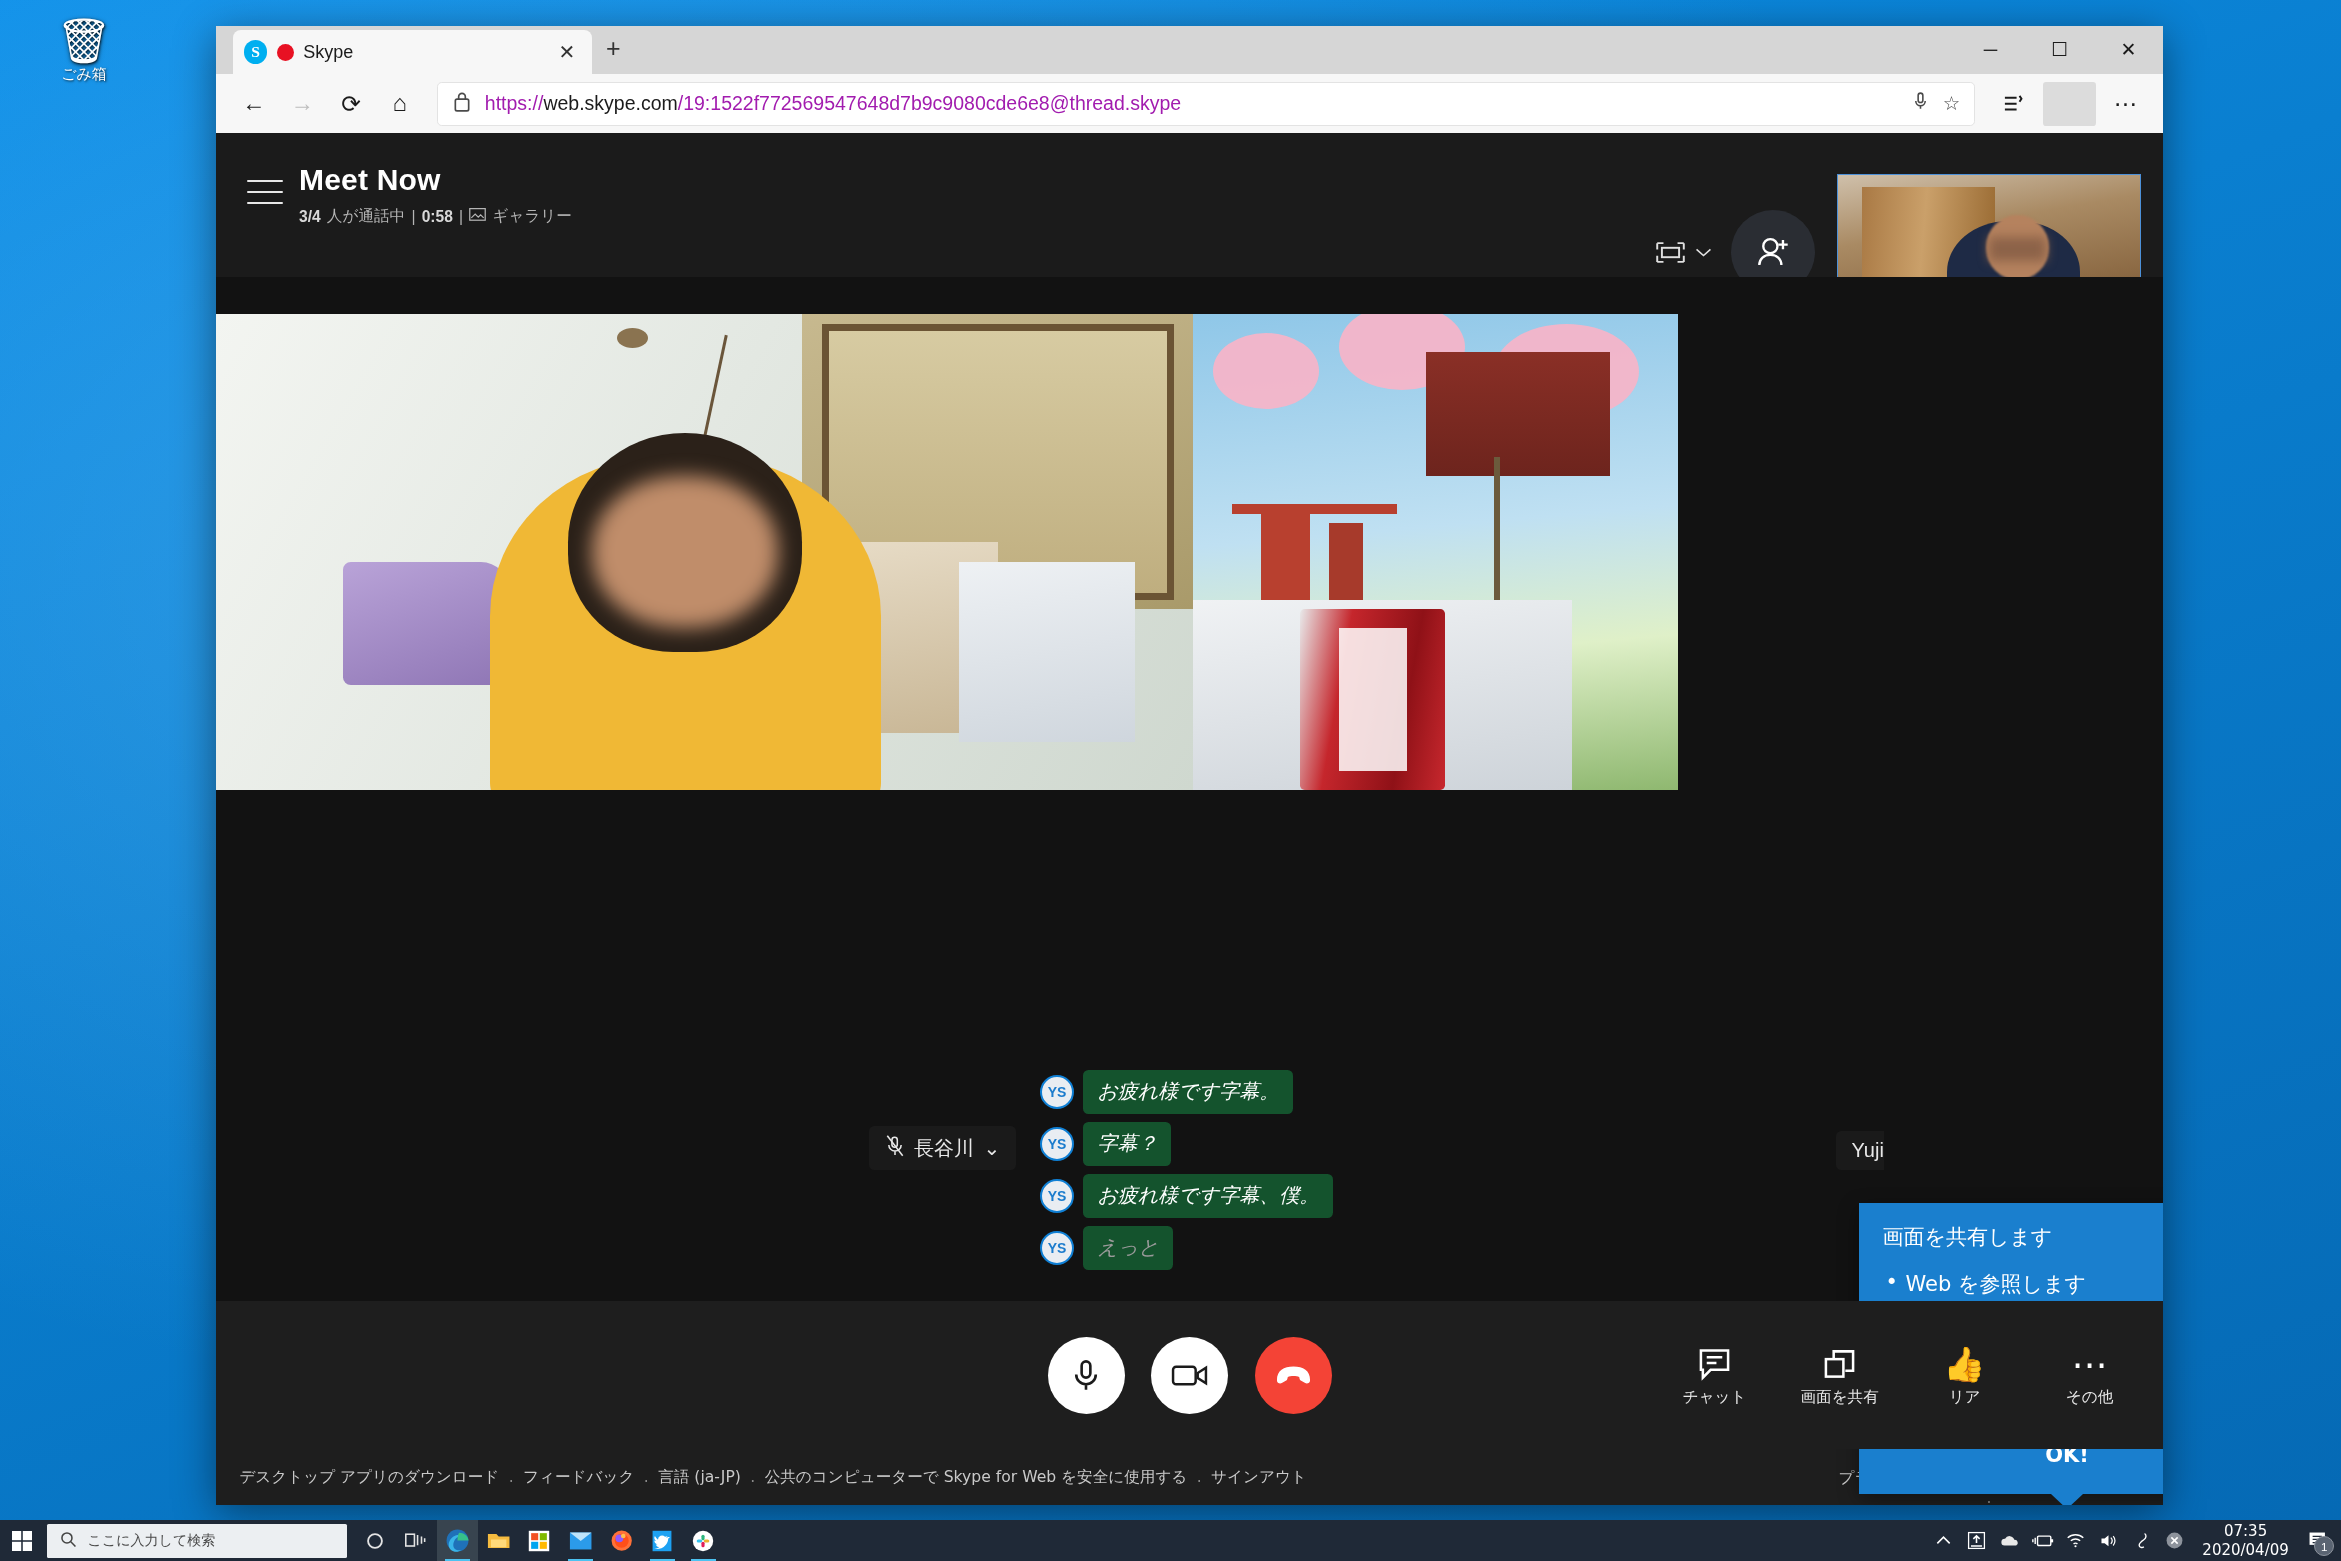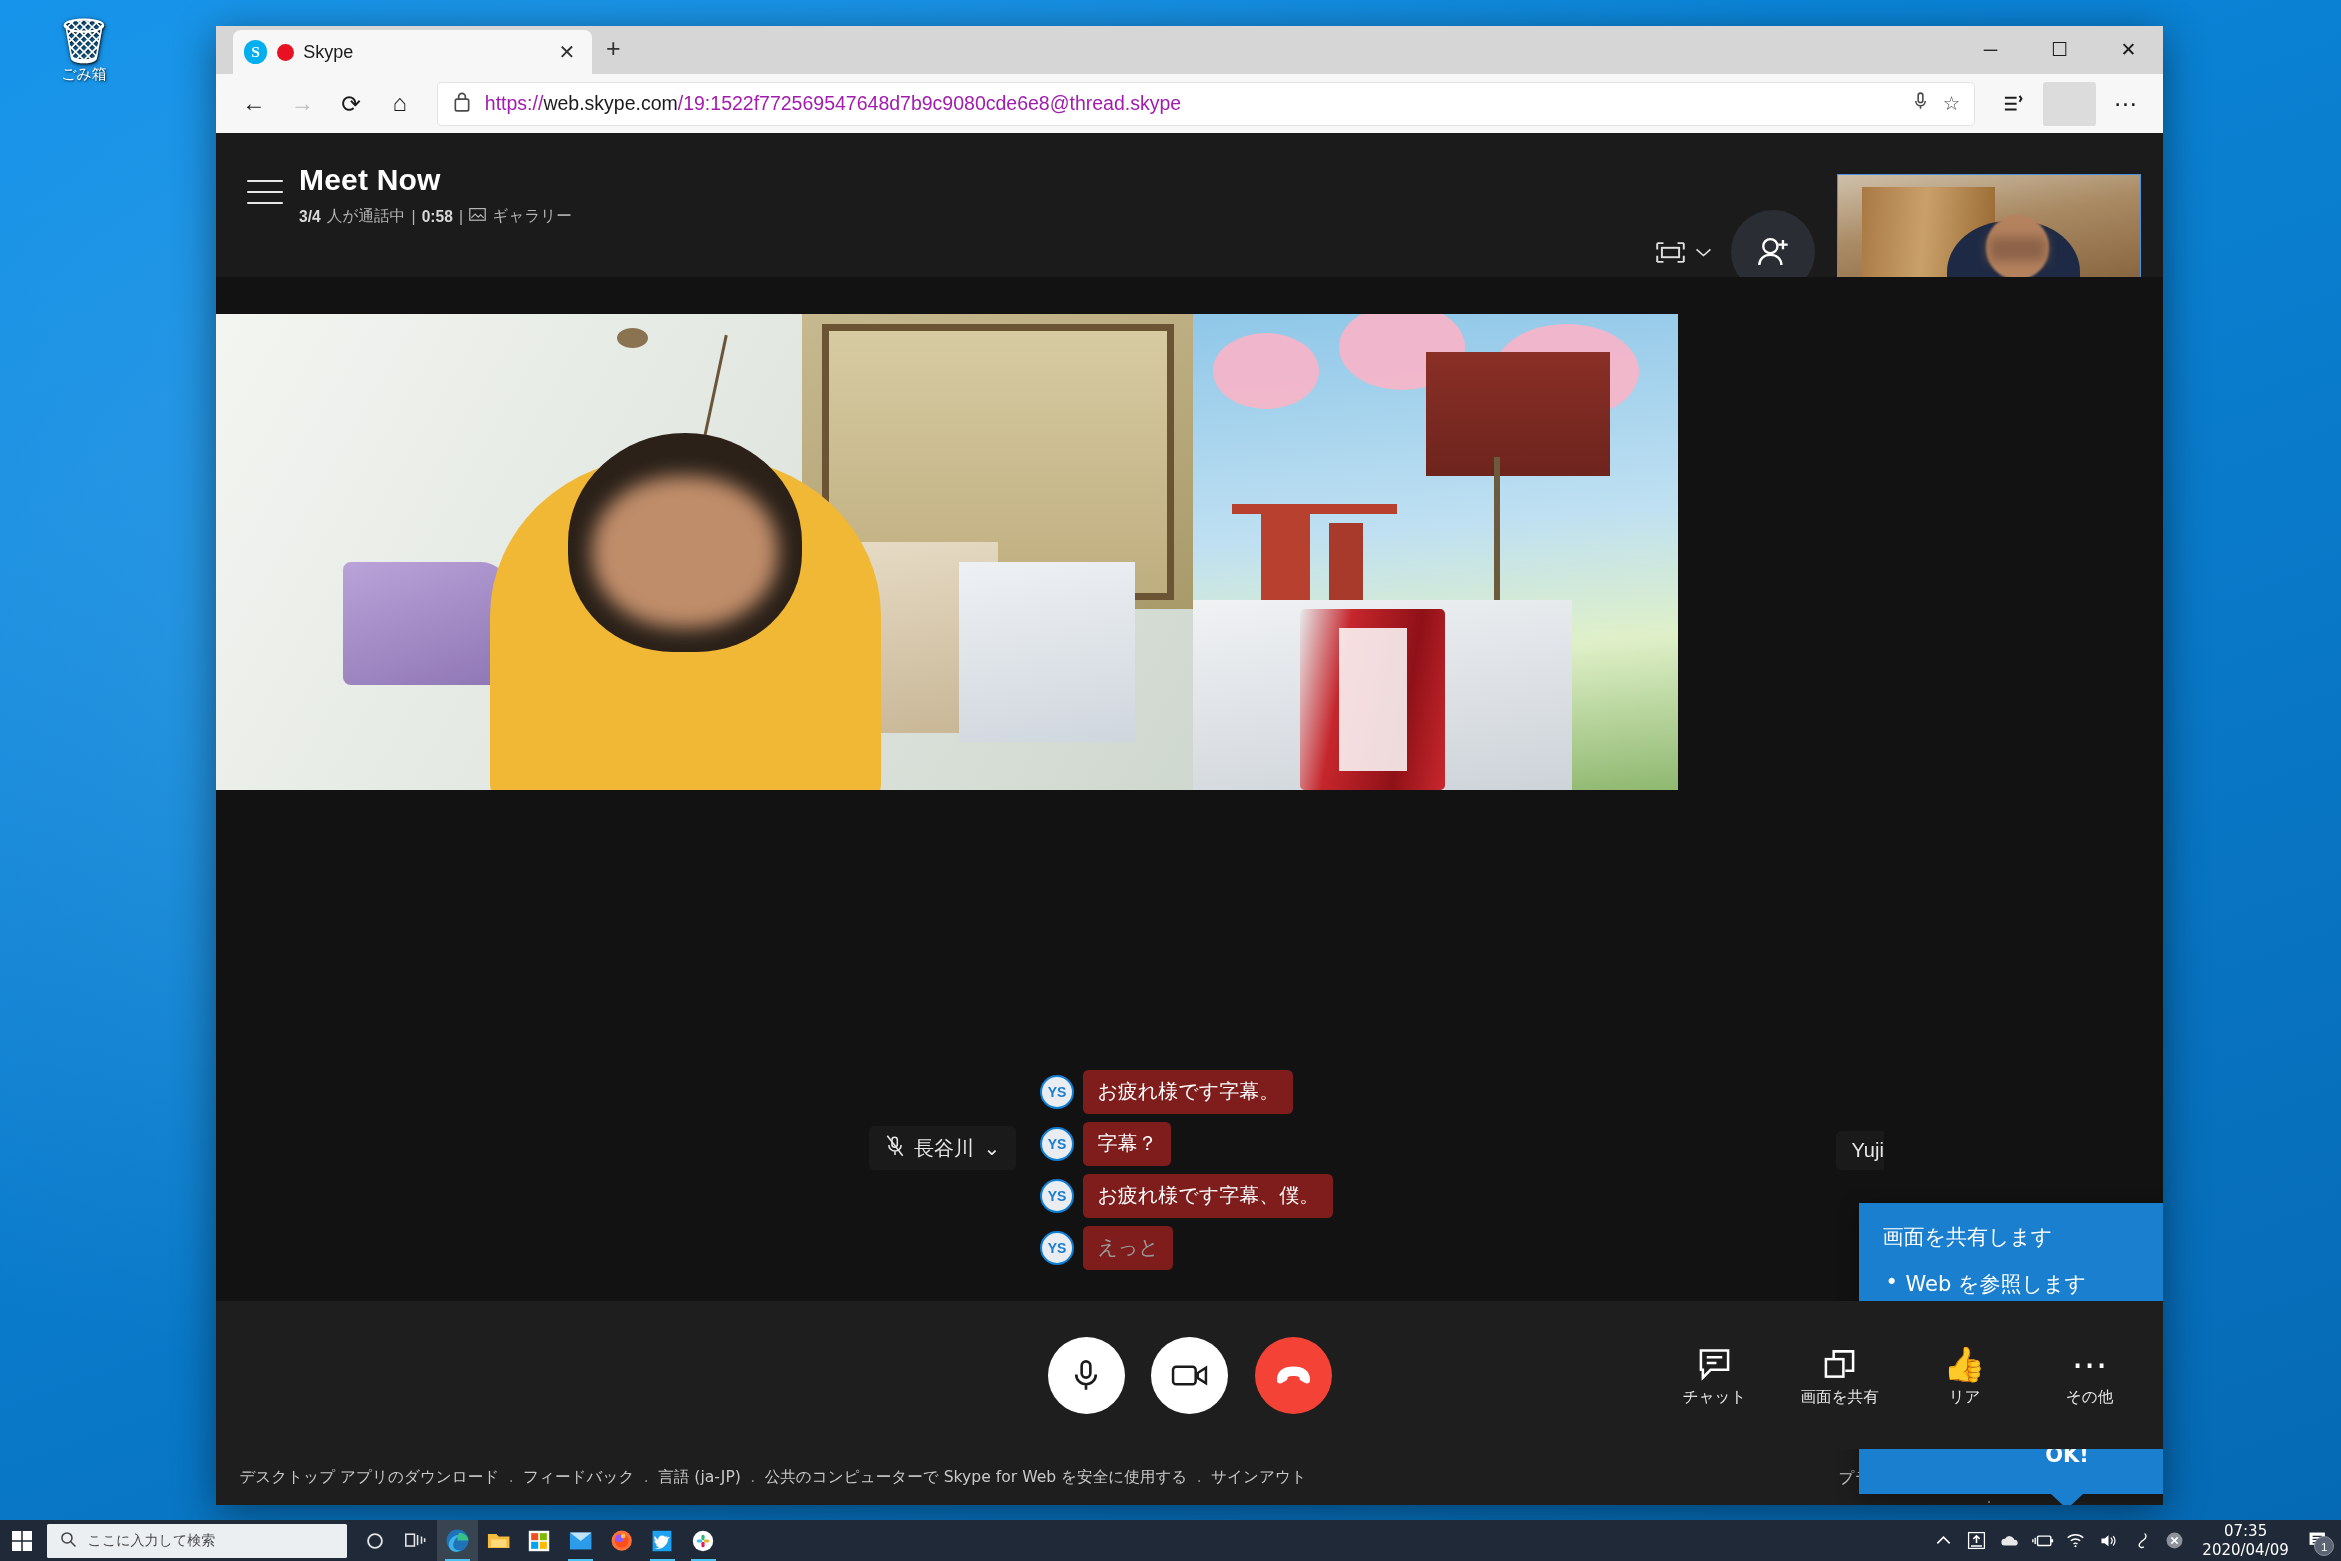--- a/index.html
+++ b/index.html
@@ -149,22 +149,22 @@
   .tc-name{ position:absolute; right:6%; top:62%; font-size:31px; font-weight:bold;
             color:#5f3fa8; letter-spacing:0.8px; text-shadow:0 0.8px 1.6px rgba(255,255,255,.5); }
 
   
   .captions{ position:absolute; left:0; right:0; bottom:23.4px; padding-left:0; }
   .cap-row{ display:flex; align-items:center; gap:9.4px; margin-bottom:7.8px; padding-left:824px; }
   .cap-av{
     width:34px;height:34px;border-radius:50%;background:#e9edf2;border:2.3px solid #0f7fd4;
     color:#1c7ccd;font-size:14px;font-weight:bold;display:flex;align-items:center;justify-content:center;flex:none;
   }
-  .cap-txt{ background:#7f1d1d; color:#fff; font-size:20px; padding:8.6px 14px; border-radius:5.5px;
-            font-family:"DejaVu Sans",sans-serif; }
+  .cap-txt{ background:#14532d; color:#fff; font-size:20px; padding:8.6px 14px; border-radius:5.5px;
+            font-family:"DejaVu Sans",sans-serif;font-style:italic; }
   .cap-txt.dim{ color:#9a9a9a; }
 
   .nametag{
     position:absolute; left:653px; bottom:131px; background:#1a1a1a; color:#e8e8e8;
     display:flex; align-items:center; gap:9.4px; padding:7.8px 15.6px; border-radius:5.5px; font-size:20px;
     font-family:"DejaVu Sans",sans-serif;
   }
   .yujtag{
     position:absolute; left:1620px; bottom:131px; background:#1a1a1a; color:#e8e8e8;
     padding:7.8px 12.5px 7.8px 15.6px; border-radius:5.5px 0 0 5.5px; font-size:20px; overflow:hidden; max-width:48px;

